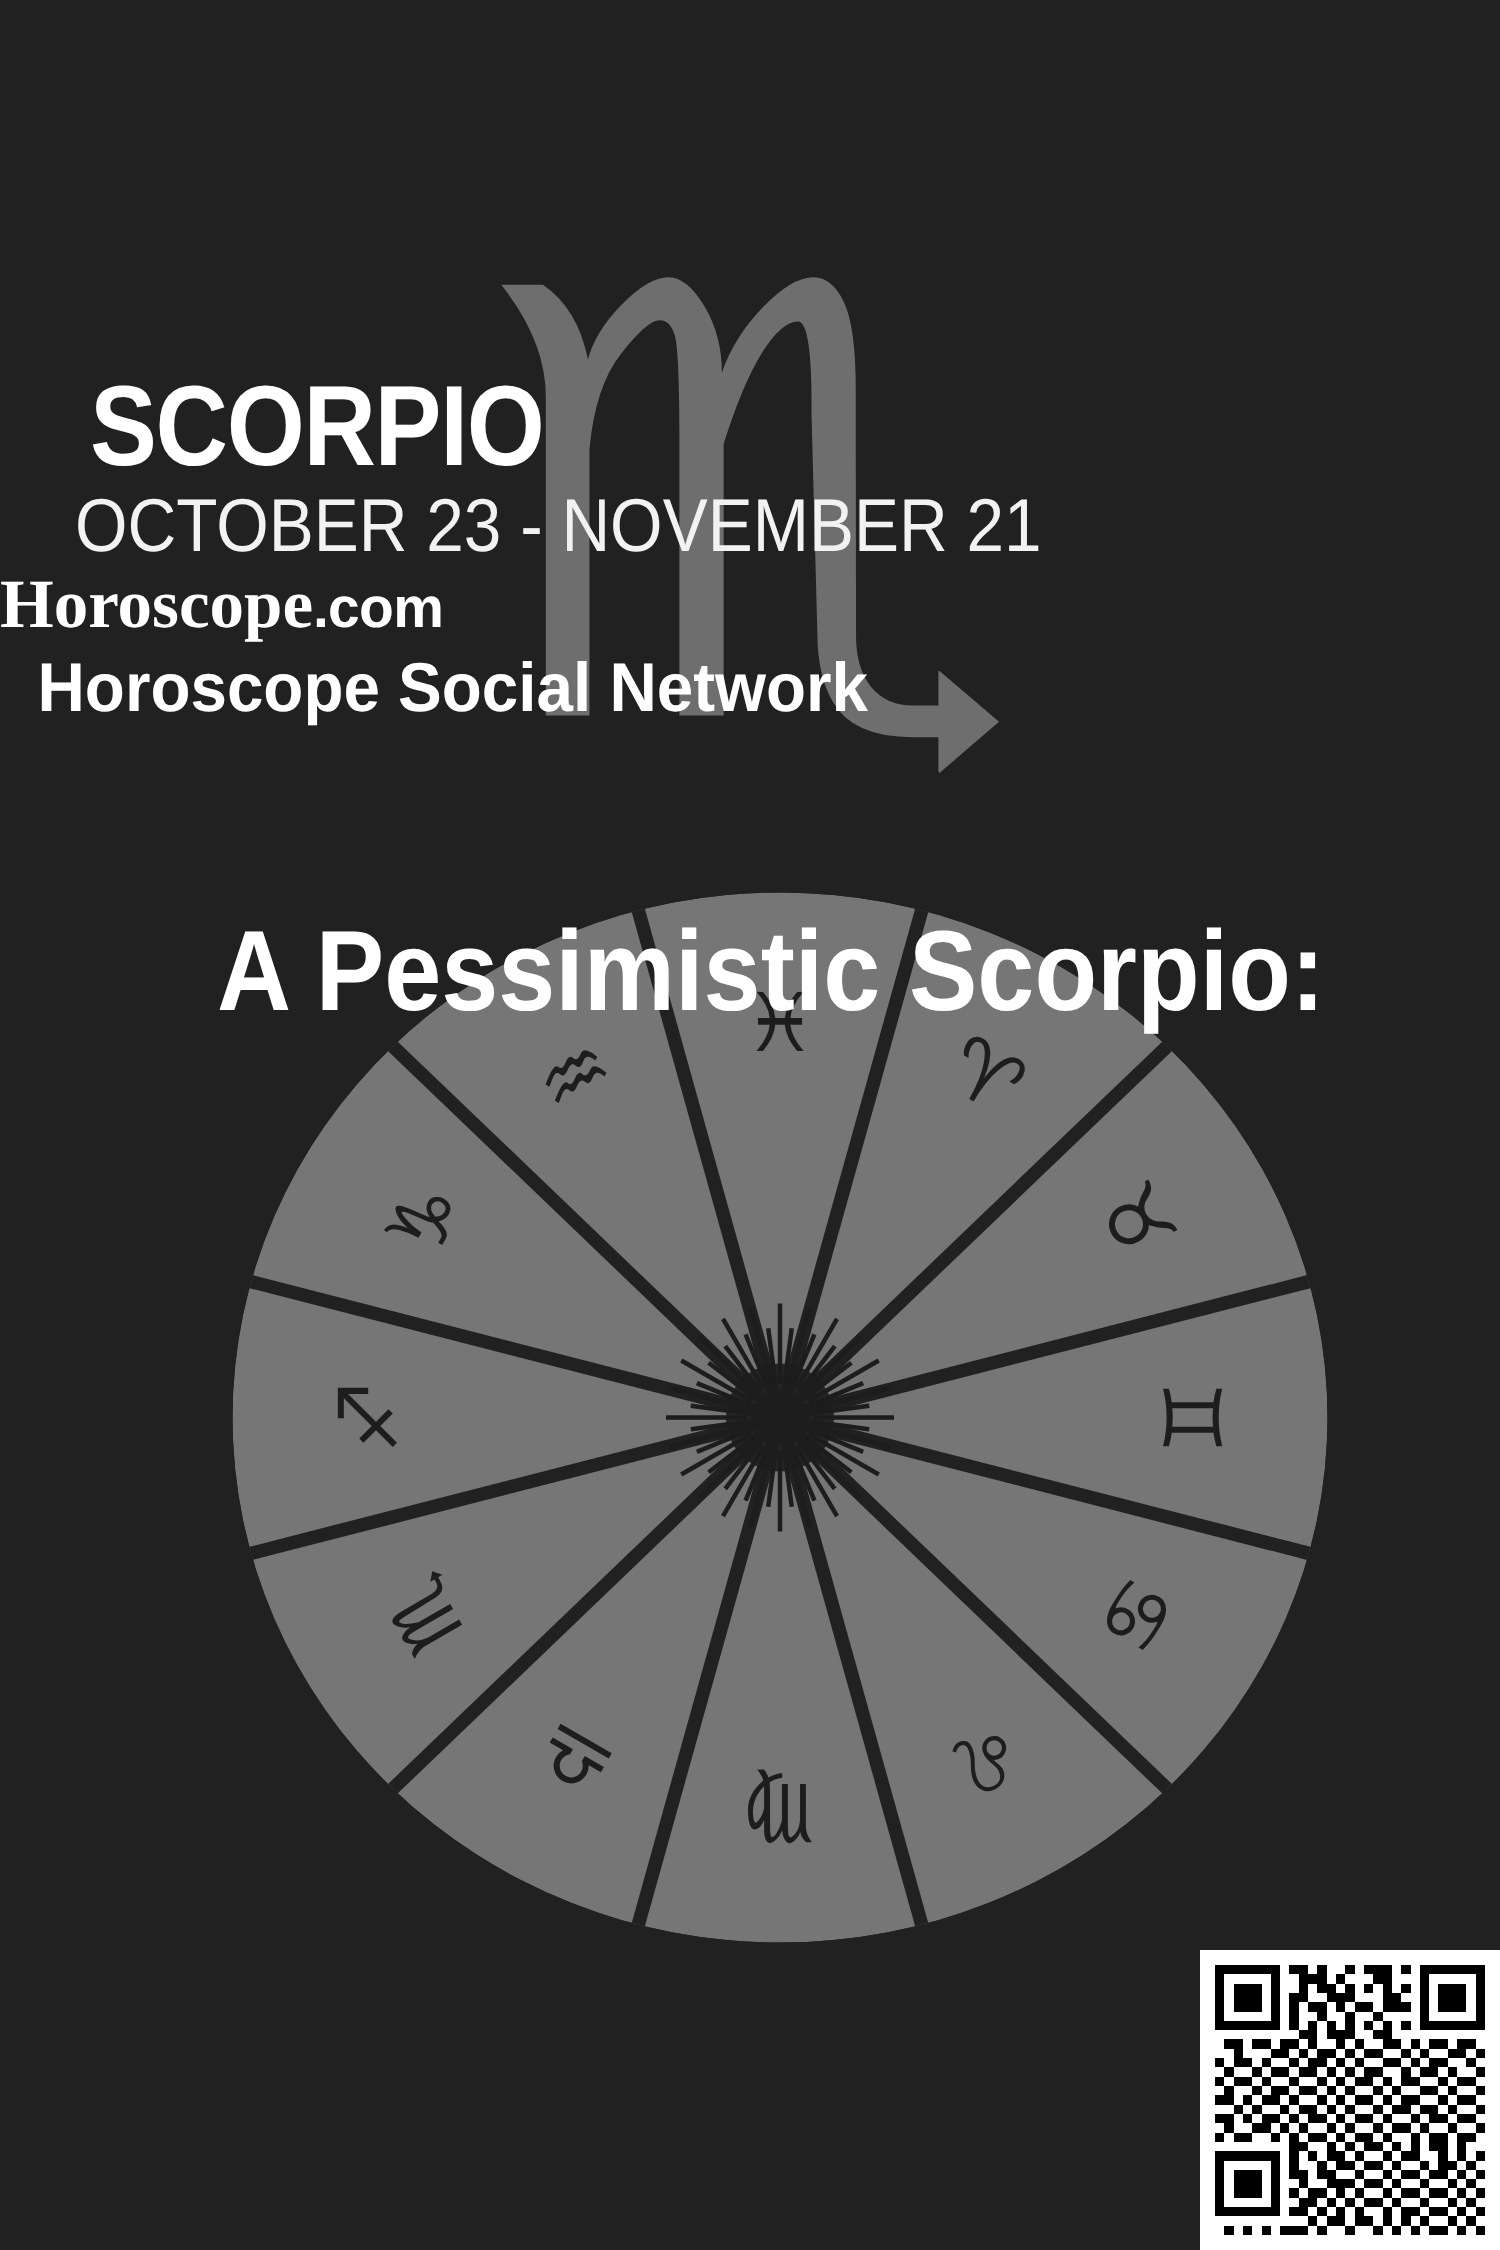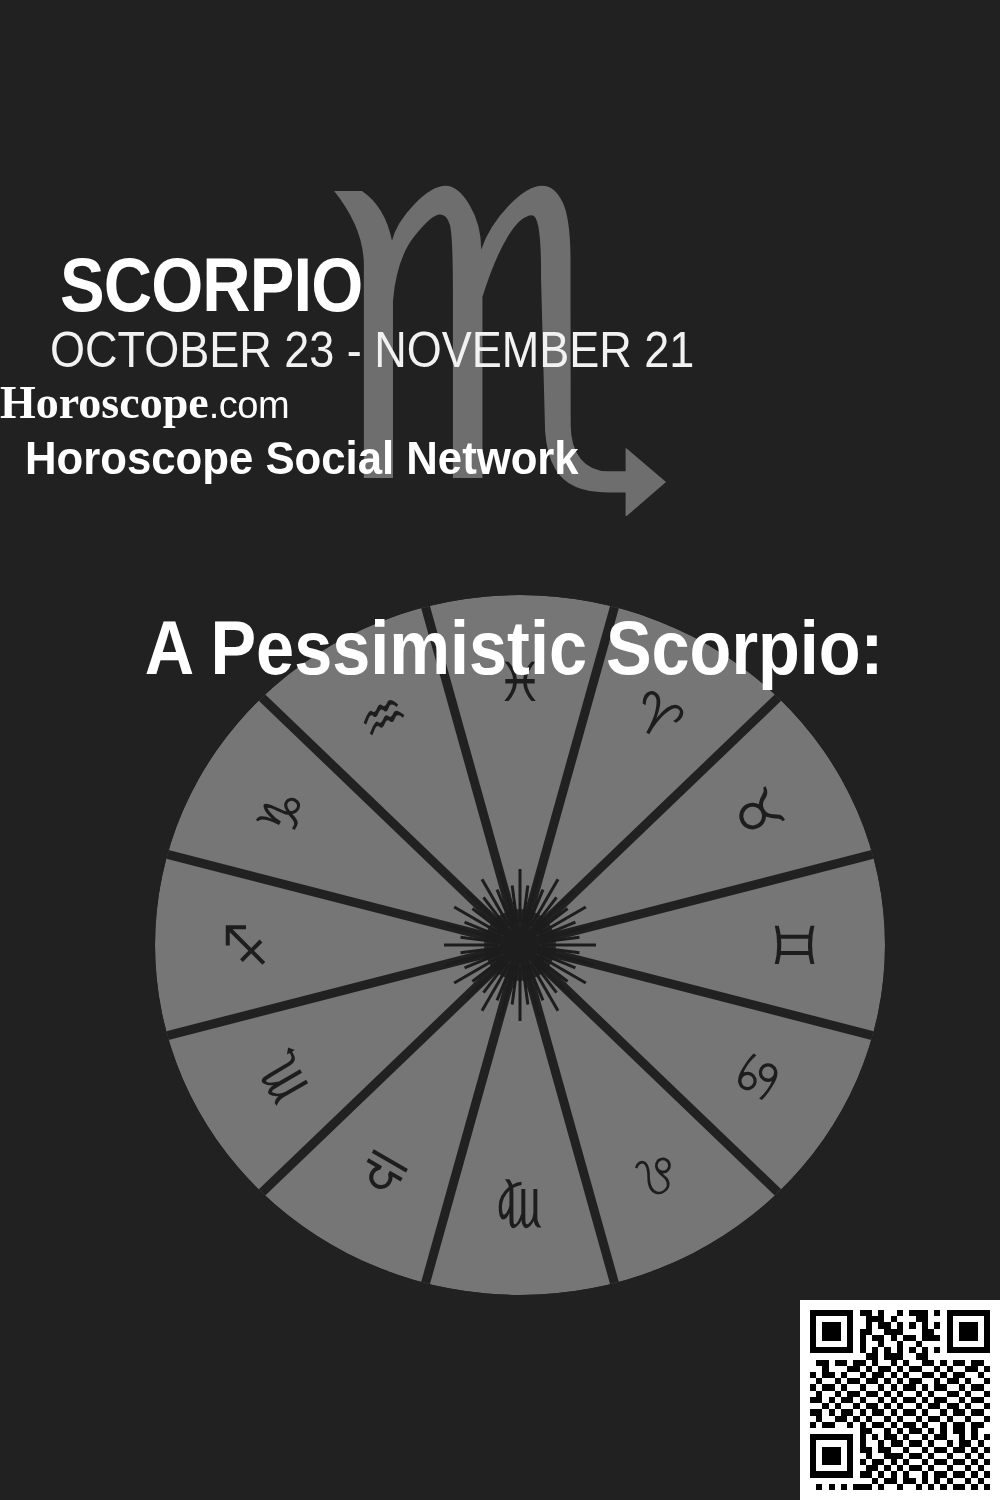--- a/index.html
+++ b/index.html
@@ -73,21 +73,21 @@
   }
   #brand-name {
     color:#ffffff;
     font-family:"Liberation Serif", serif;
     font-weight:bold;
     font-size:46px;
   }
   #brand-tld {
     color:#ffffff;
     font-family:"Liberation Sans", sans-serif;
-    font-weight:normal;
+    font-weight:bold;
     font-size:38px;
     letter-spacing:-0.5px;
   }
   #tagline {
     color:#ffffff;
     font-family:"Liberation Sans", sans-serif;
     font-weight:bold;
     font-size:46px;
     line-height:1.05;
     margin-top:8px;

